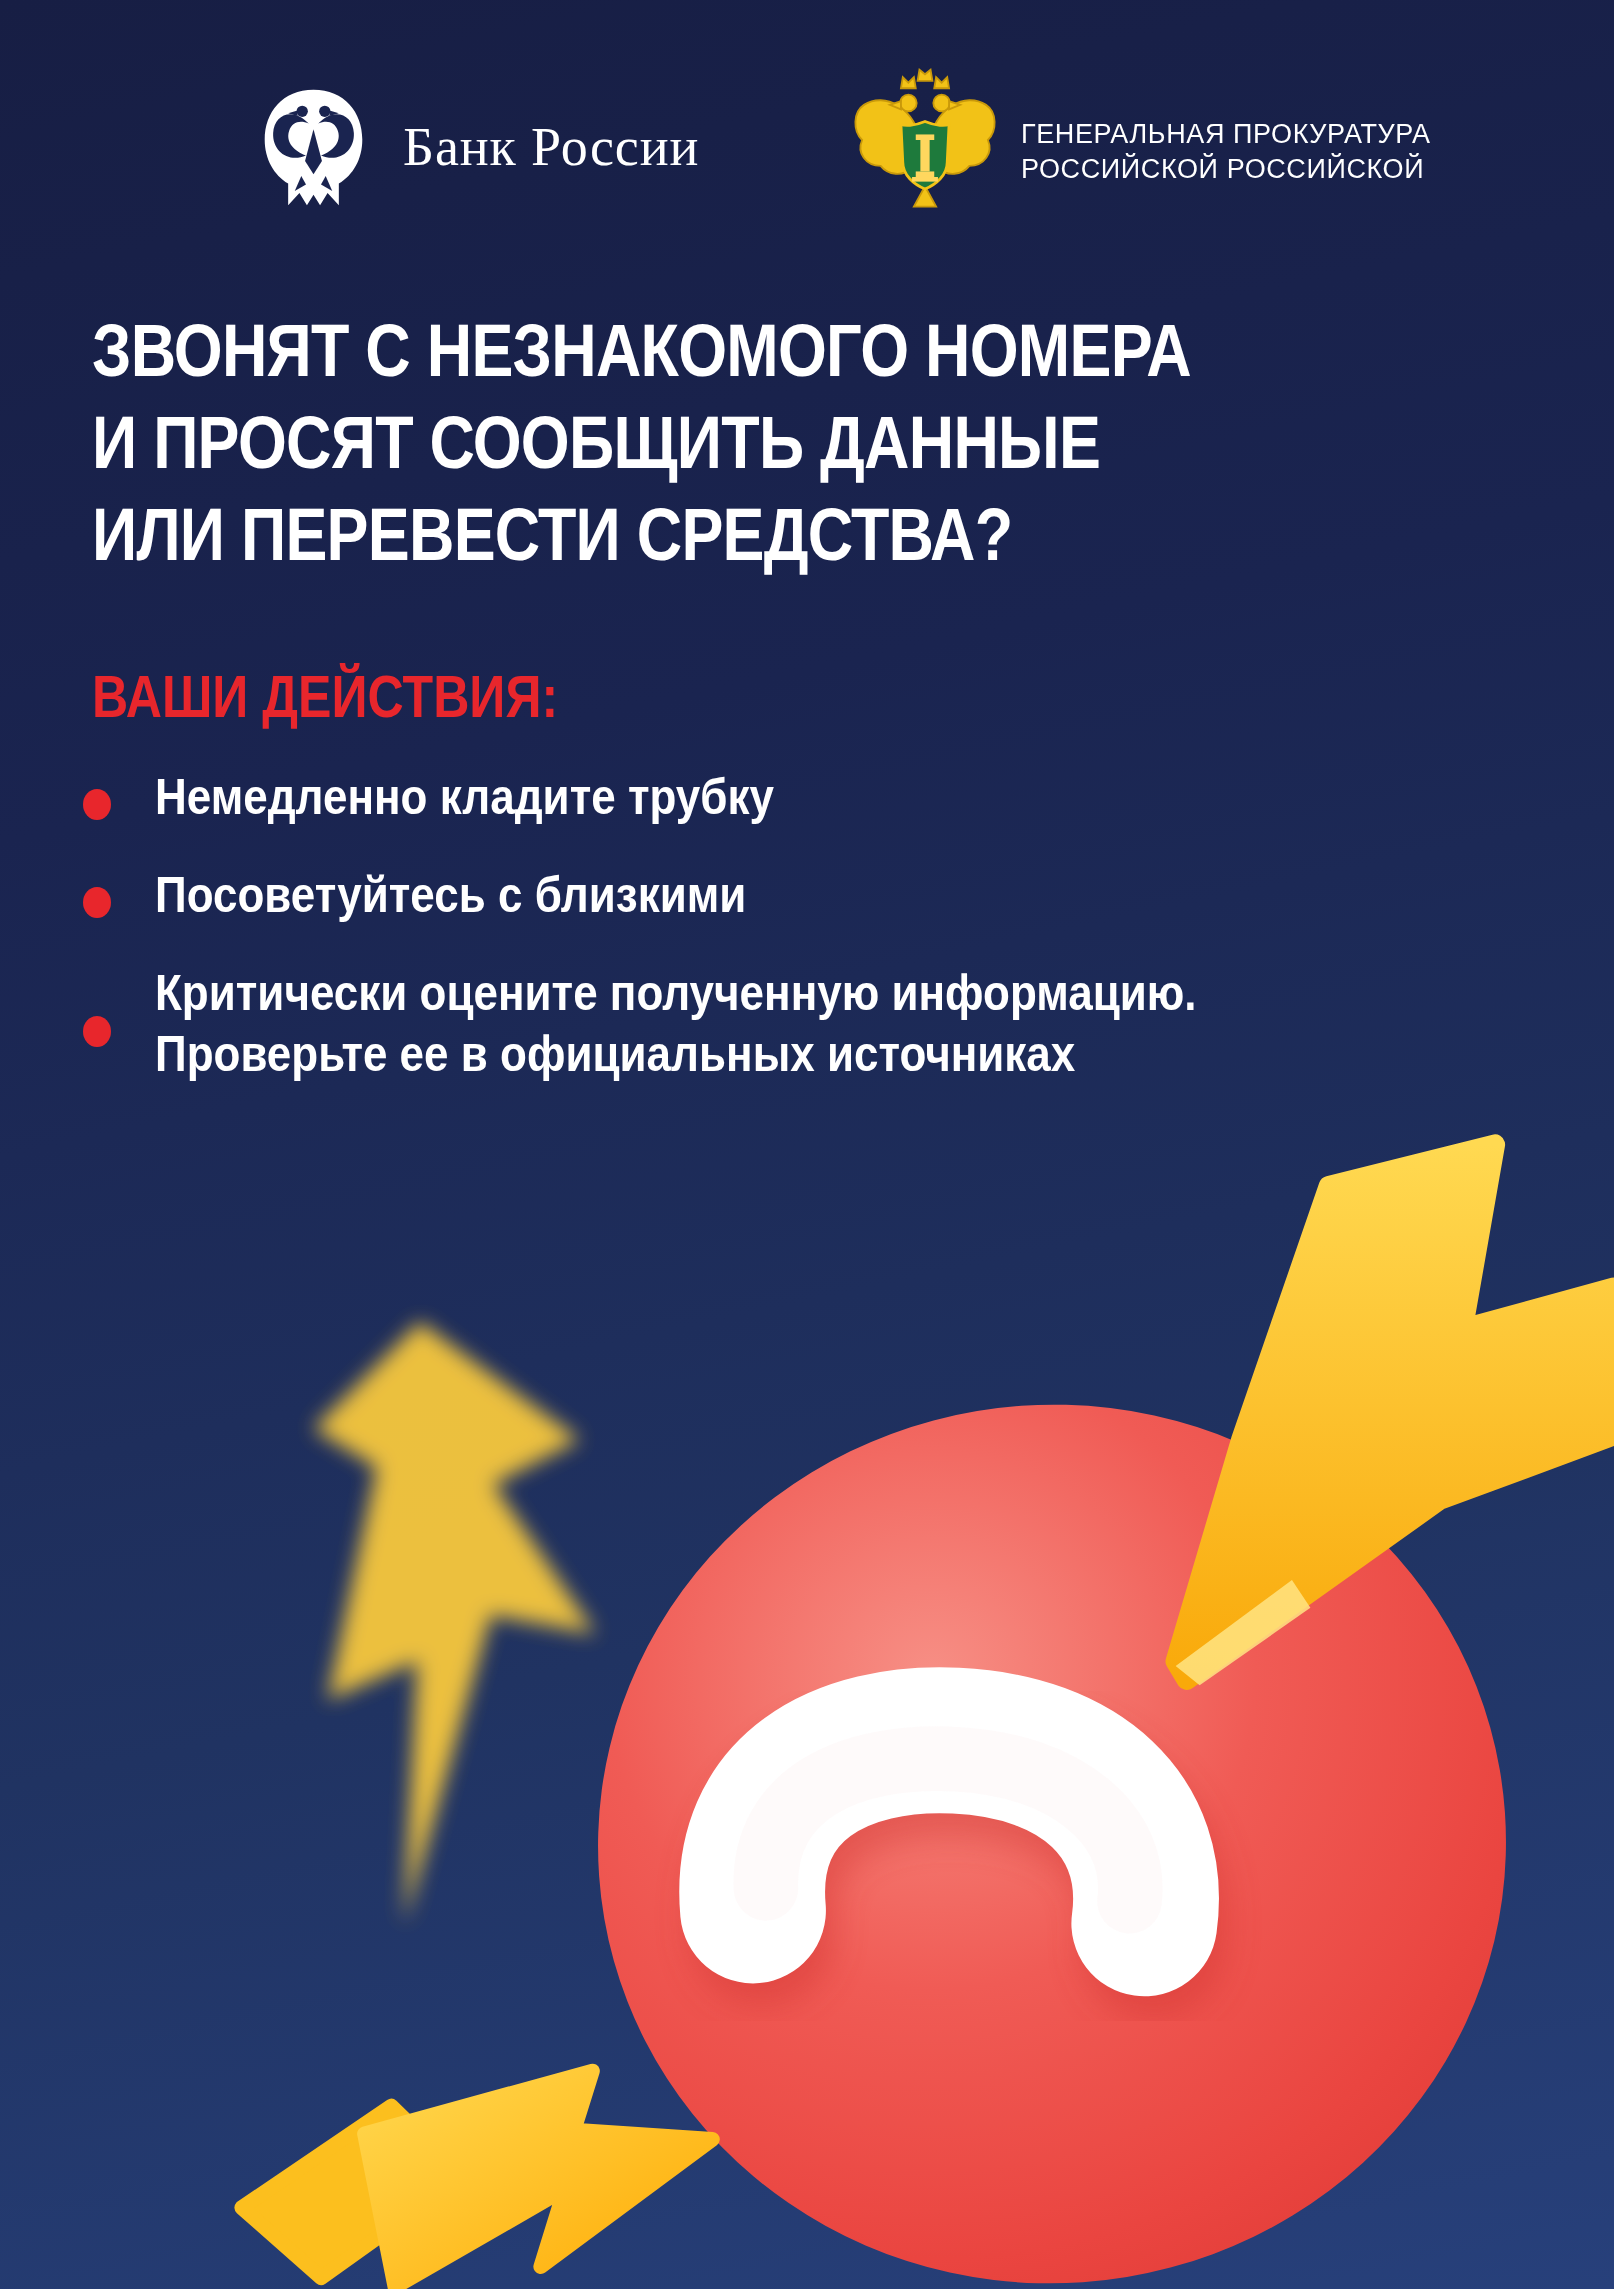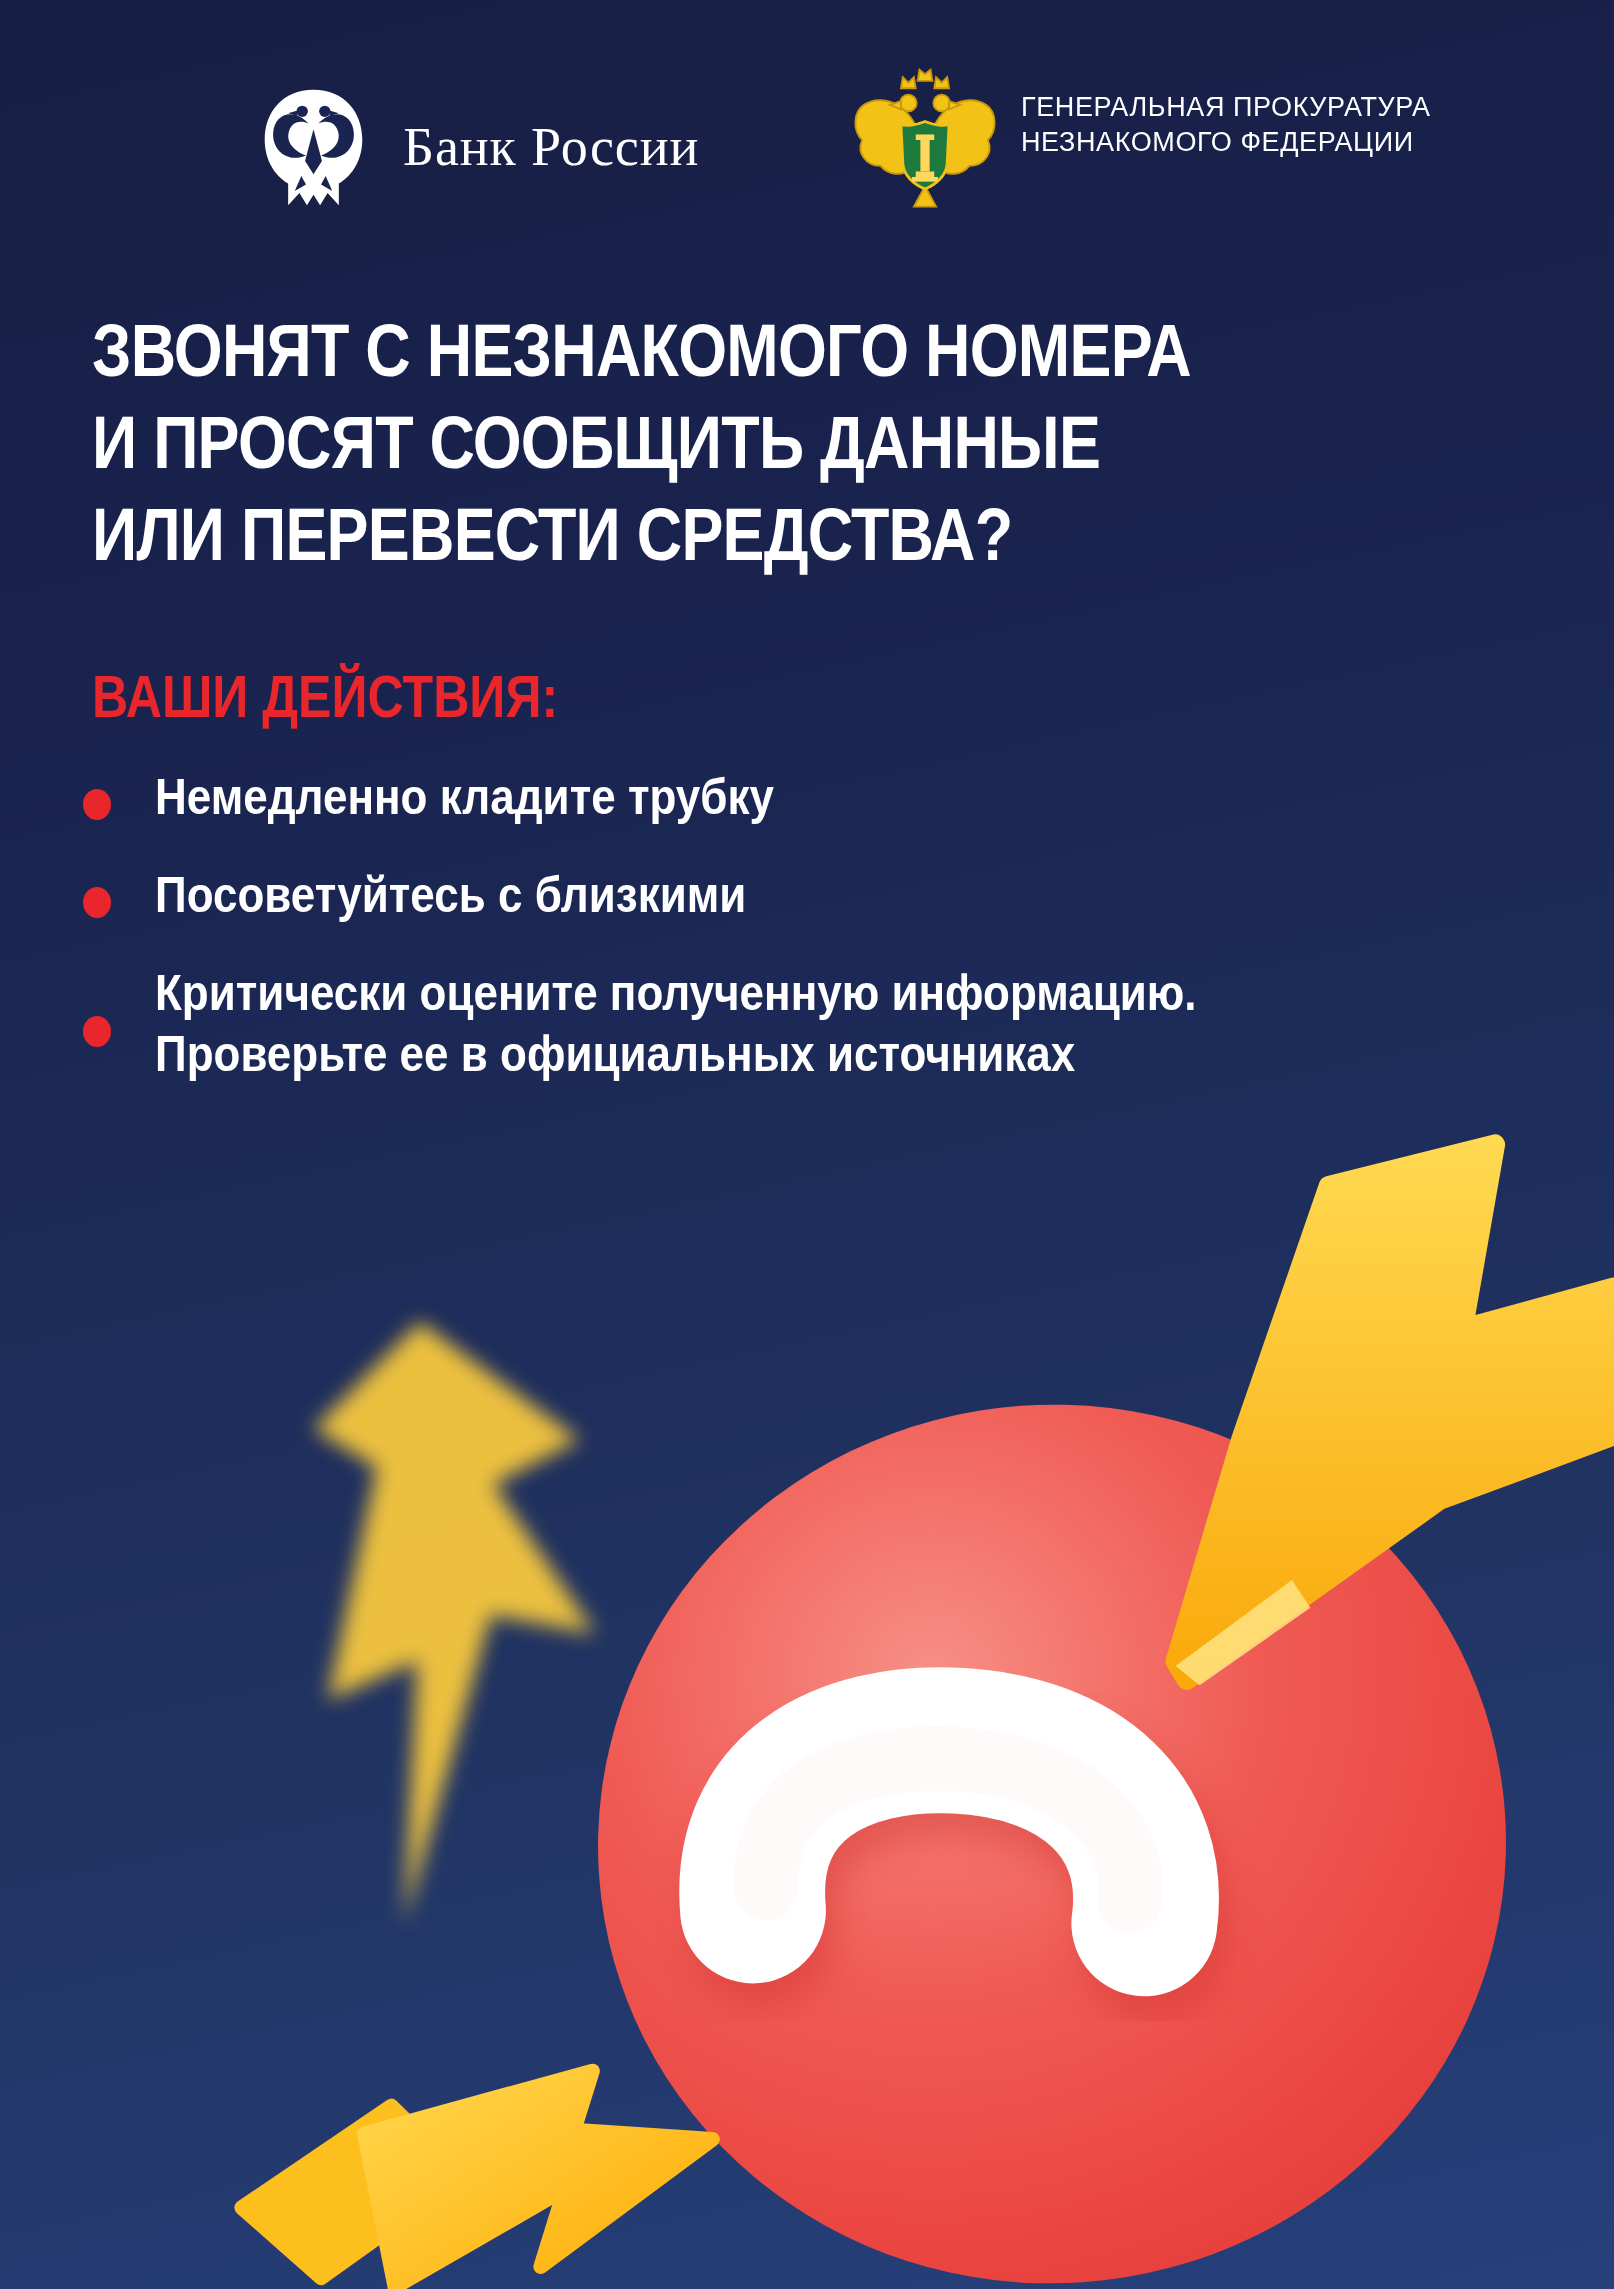--- a/index.html
+++ b/index.html
@@ -11,21 +11,21 @@
   #poster{
     position:relative;width:1614px;height:2290px;overflow:hidden;
     background:linear-gradient(168deg,#171e44 0%,#1a2450 32%,#203362 68%,#27407b 100%);
   }
   
   .bank-logo{position:absolute;left:257px;top:86px;display:flex;align-items:center;gap:33px;}
   .bank-logo .wordmark{
     color:#ffffff;font-family:Liberation Serif, serif;font-size:54px;font-weight:400;
     letter-spacing:0.9px;white-space:nowrap;
   }
-  .prosecutor-logo{position:absolute;left:851px;top:66px;display:flex;gap:22px;}
+  .prosecutor-logo{position:absolute;left:851px;top:66px;display:flex;align-items:center;gap:22px;}
   .prosecutor-logo .org-name{
     color:#ffffff;font-size:27px;line-height:35px;font-weight:400;letter-spacing:0.6px;
     white-space:nowrap;padding-top:24px;
   }
   
   .headline{
     position:absolute;left:92px;top:305px;color:#ffffff;
     font-size:74px;line-height:92px;font-weight:700;letter-spacing:-0.9px;
     transform:scaleX(0.85);transform-origin:left top;white-space:nowrap;
   }
@@ -88,21 +88,21 @@
       <path d="M80,60 C92,65 102,65 106,63 L104,104 C104,118 92,128 80,133 C68,128 56,118 56,104 L54,63 C58,65 68,65 80,60 Z" fill="#1e7a3c" stroke="#f2c217" stroke-width="3"></path>
       <g fill="#ffd75e">
         <rect x="75" y="80" width="10" height="34"></rect>
         <rect x="70" y="74" width="20" height="6"></rect>
         <rect x="70" y="114" width="20" height="6"></rect>
         <rect x="66" y="120" width="28" height="5"></rect>
       </g>
     </svg>
     <div class="org-name">
       <div>ГЕНЕРАЛЬНАЯ ПРОКУРАТУРА</div>
-      <div>НЕЗНАКОМОГО ФЕДЕРАЦИИ</div>
+      <div>РОССИЙСКОЙ РОССИЙСКОЙ</div>
     </div>
   </div>
 
   <div class="headline">
     <div>ЗВОНЯТ С НЕЗНАКОМОГО НОМЕРА</div>
     <div>И ПРОСЯТ СООБЩИТЬ ДАННЫЕ</div>
     <div>ИЛИ ПЕРЕВЕСТИ СРЕДСТВА?</div>
   </div>
 
   <div class="actions-title">ВАШИ ДЕЙСТВИЯ:</div>

